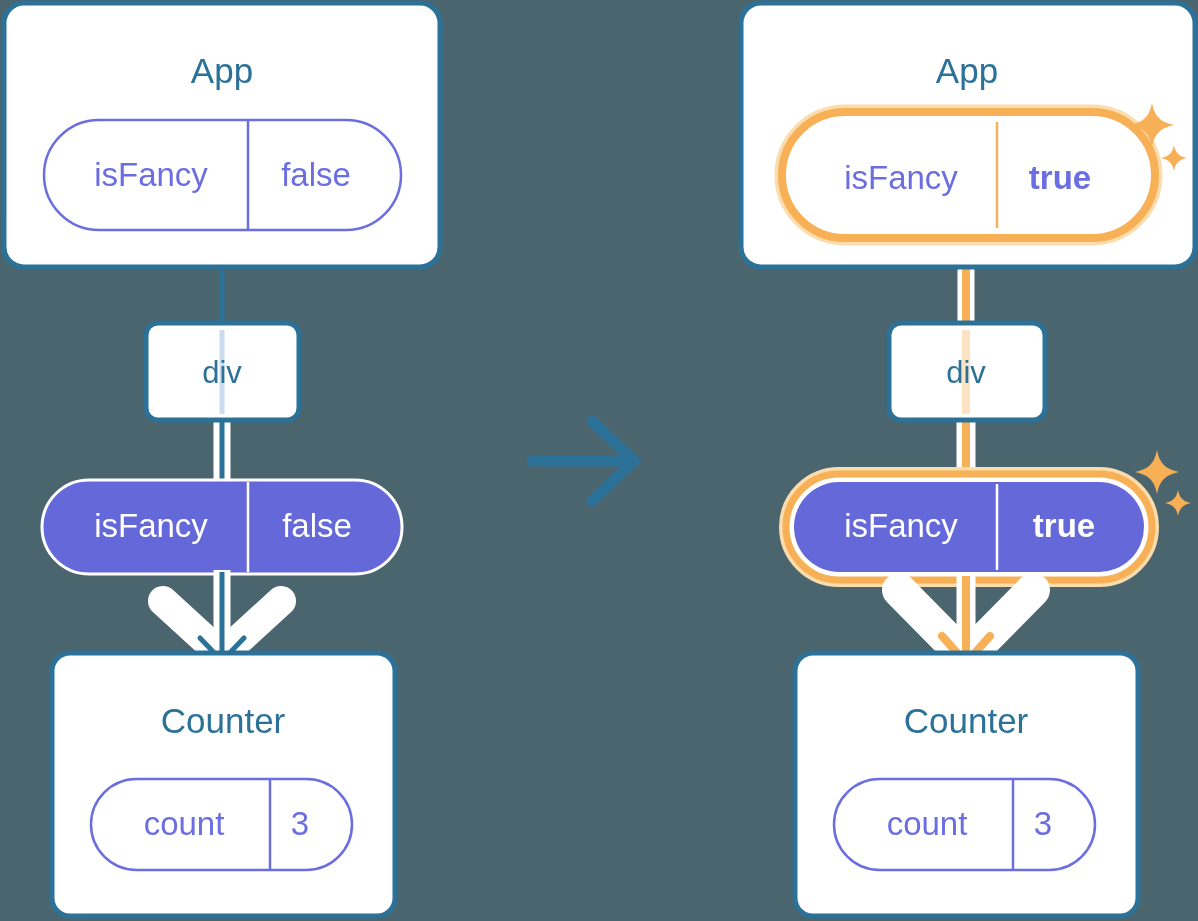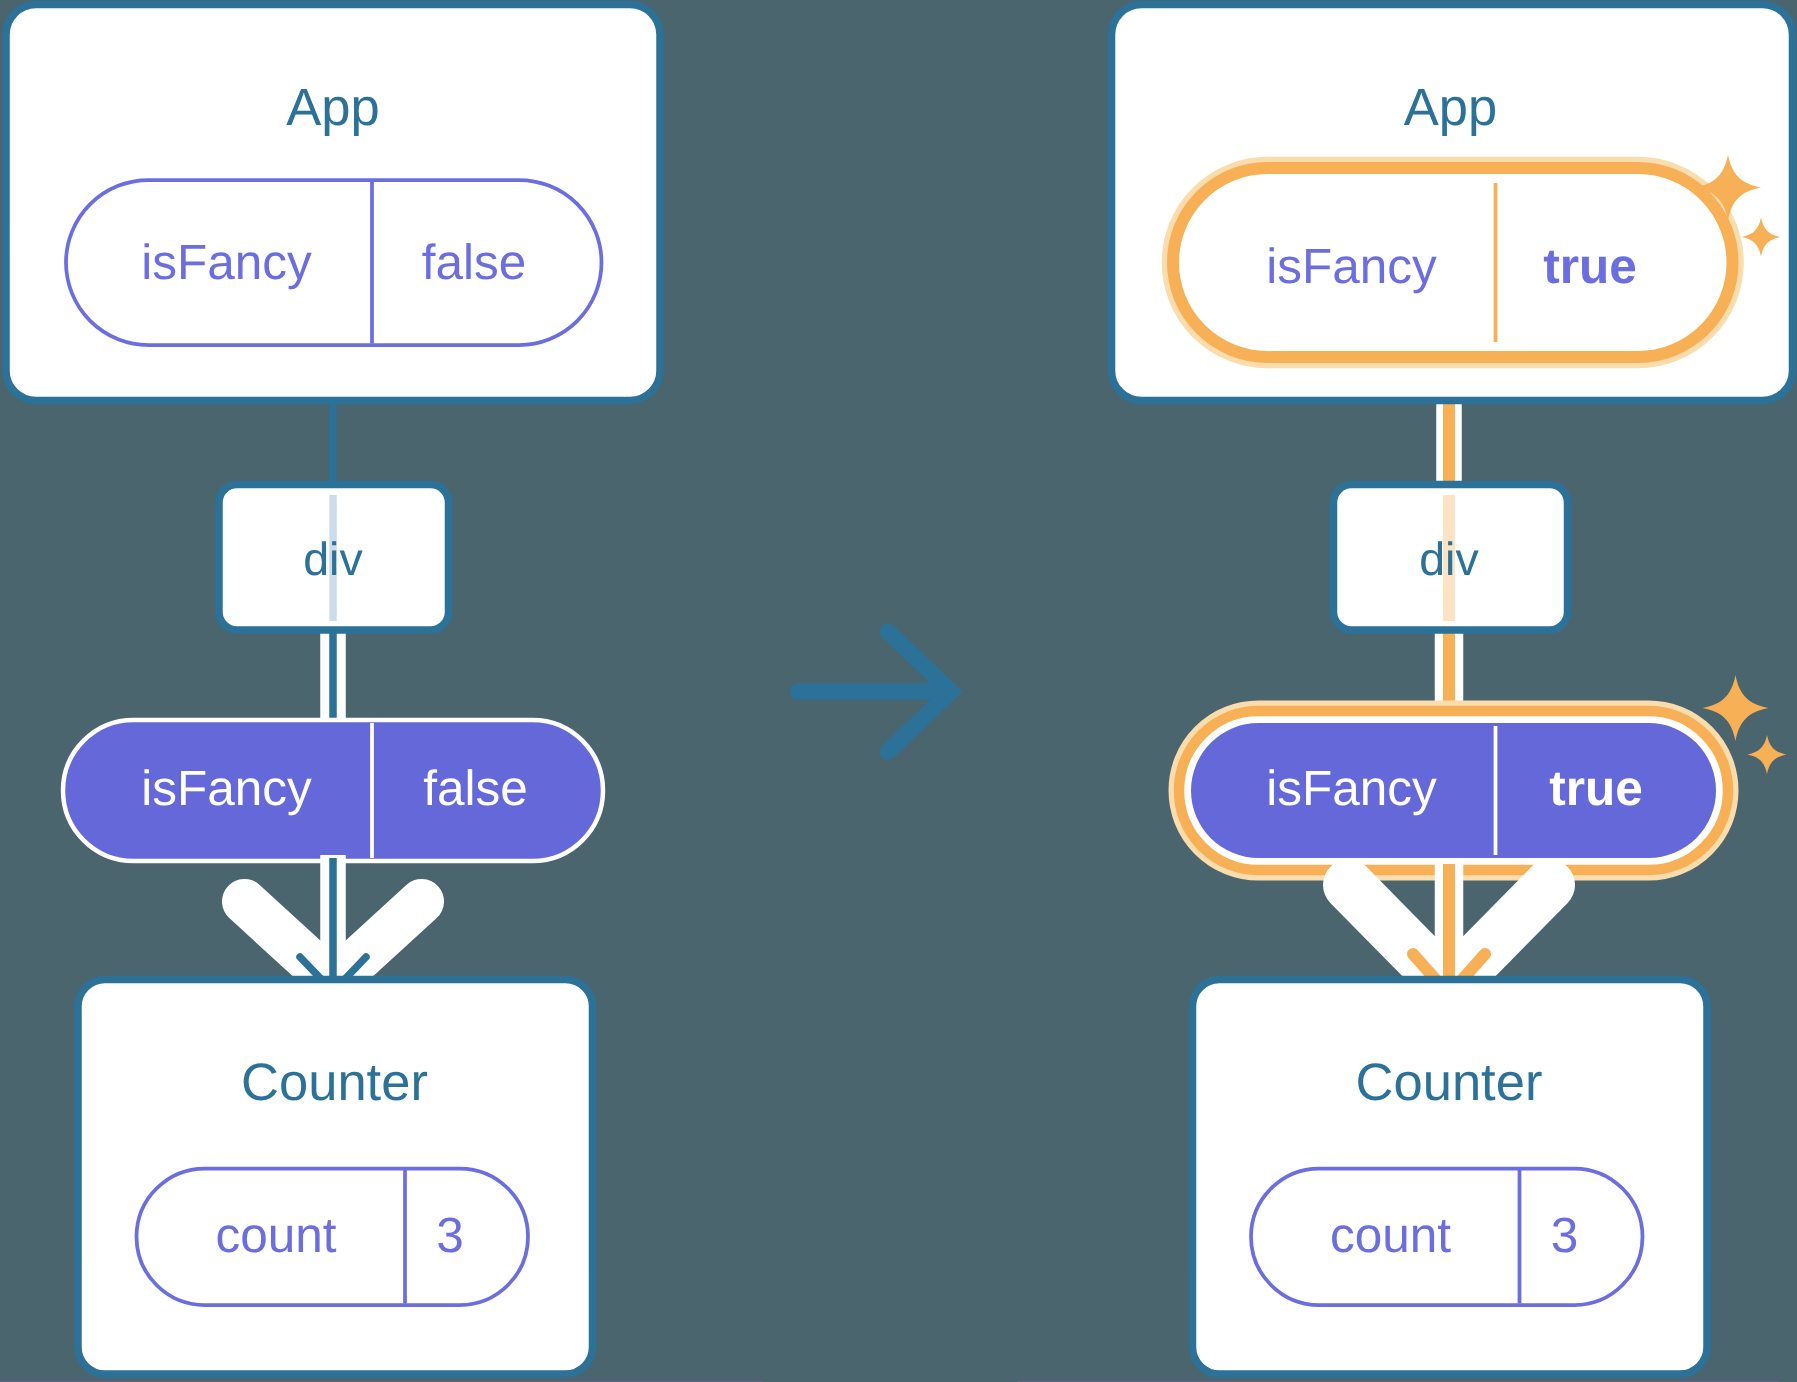--- a/index.html
+++ b/index.html
@@ -10,21 +10,21 @@
   body {
     width: 1198px;
     height: 921px;
     overflow: hidden;
     font-family: "Liberation Sans", sans-serif;
   }
   #stage {
     position: relative;
     width: 1198px;
     height: 921px;
-    background: #d946ef;
+    background: #86efac;
   }
   #diagram {
     display: block;
     width: 1198px;
     height: 921px;
   }
   .card-title {
     font-family: "Liberation Sans", sans-serif;
     font-size: 35px;
     fill: #2b7198;

